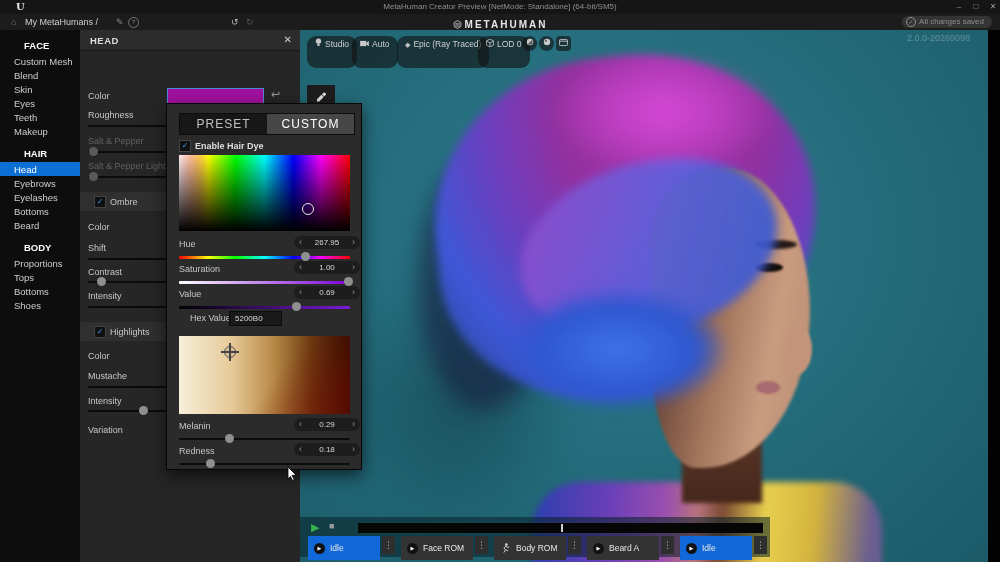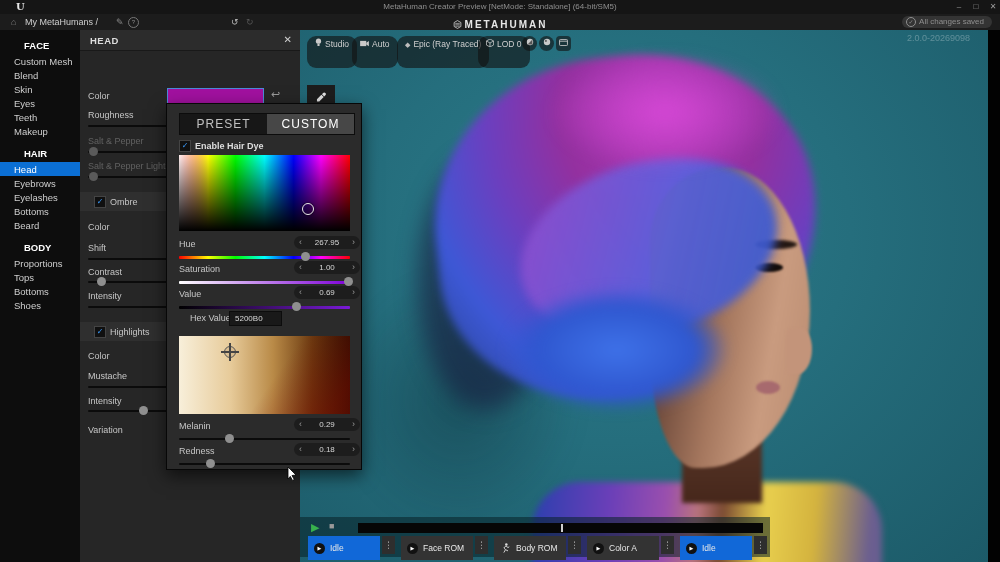--- a/index.html
+++ b/index.html
@@ -264,21 +264,21 @@
           <span class="cic" style="background:none;"><svg width="9" height="10" viewBox="0 0 10 12">
               <circle cx="6" cy="1.8" r="1.5" fill="#ddd"></circle>
               <path d="M5.5 3.5L3 6l2 2-2 3.5M5.5 3.5L8 5.5l1.5-1M5 8l3 1.5" stroke="#ddd" stroke-width="1.1" fill="none"></path>
             </svg></span>
           <span class="clbl">Body ROM</span>
         </div>
       <div class="cmenu" style="left:268px;">⋮</div>
 
       <div class="clip" style="left:287px;">
           <span class="cic">▶</span>
-          <span class="clbl">Color A</span>
+          <span class="clbl">Beard A</span>
         </div>
       <div class="cmenu" style="left:361px;">⋮</div>
 
       <div class="clip on" style="left:380px;">
           <span class="cic">▶</span>
           <span class="clbl">Idle</span>
         </div>
       <div class="cmenu" style="left:454px;">⋮</div>
     </div>
   </div>

